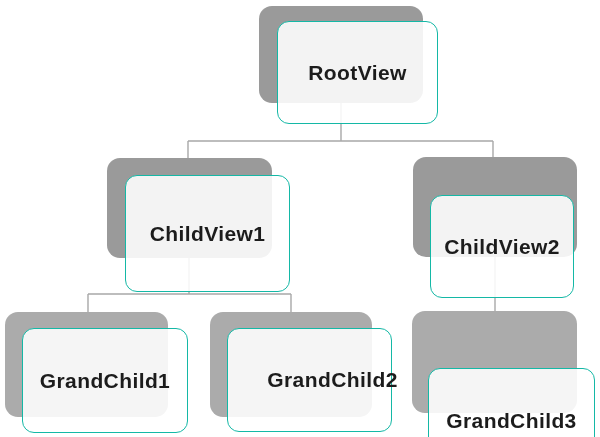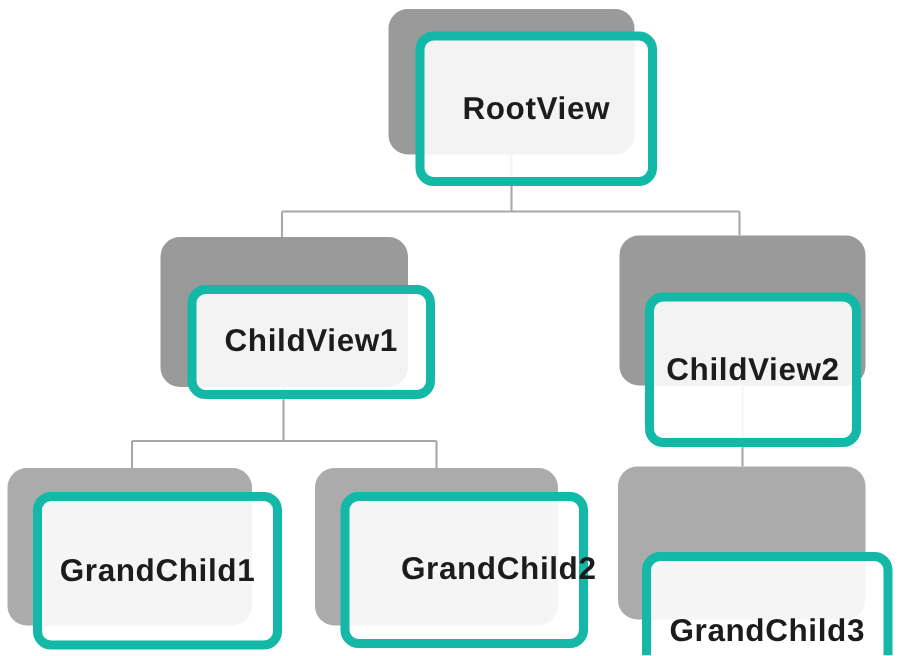--- a/index.html
+++ b/index.html
@@ -10,31 +10,31 @@
   .connectors{position:absolute;left:0;top:0;z-index:0;}
   .node{position:absolute;left:0;top:0;width:0;height:0;}
   .shadow{
     position:absolute;border-radius:13px;z-index:1;
   }
   .lv0 .shadow,.lv1 .shadow{background:#9a9a9a;}
   .lv2 .shadow{background:#ababab;}
   .card{
     position:absolute;z-index:2;
     background:rgba(255,255,255,0.88);
-    border:6px solid #14b8a6;
+    border:1px solid #14b8a6;
     border-radius:12px;
     display:flex;align-items:center;justify-content:center;
     font-size:21px;font-weight:600;letter-spacing:0.4px;color:#1c1c1c;
     box-sizing:border-box;
   }
   
   .n0 .shadow{left:259px;top:6px;width:164px;height:97px;}
   .n0 .card  {left:277px;top:21px;width:161px;height:103px;}
   .n1 .shadow{left:107px;top:158px;width:165px;height:100px;}
-  .n1 .card  {left:125px;top:190px;width:165px;height:76px;}
+  .n1 .card  {left:125px;top:175px;width:165px;height:117px;}
   .n2 .shadow{left:413px;top:157px;width:164px;height:100px;}
   .n2 .card  {left:430px;top:175px;width:144px;height:103px;margin-top:20px;}
   .n3 .shadow{left:5px;top:312px;width:163px;height:105px;}
   .n3 .card  {left:22px;top:328px;width:166px;height:105px;justify-content:center;}
   .n4 .shadow{left:210px;top:312px;width:162px;height:105px;}
   .n4 .card  {left:227px;top:328px;width:165px;height:104px;padding-left:46px;}
   .n5 .shadow{left:412px;top:311px;width:165px;height:102px;}
   .n5 .card  {left:428px;top:328px;width:167px;height:105px;margin-top:40px;}
 </style>
 </head>

